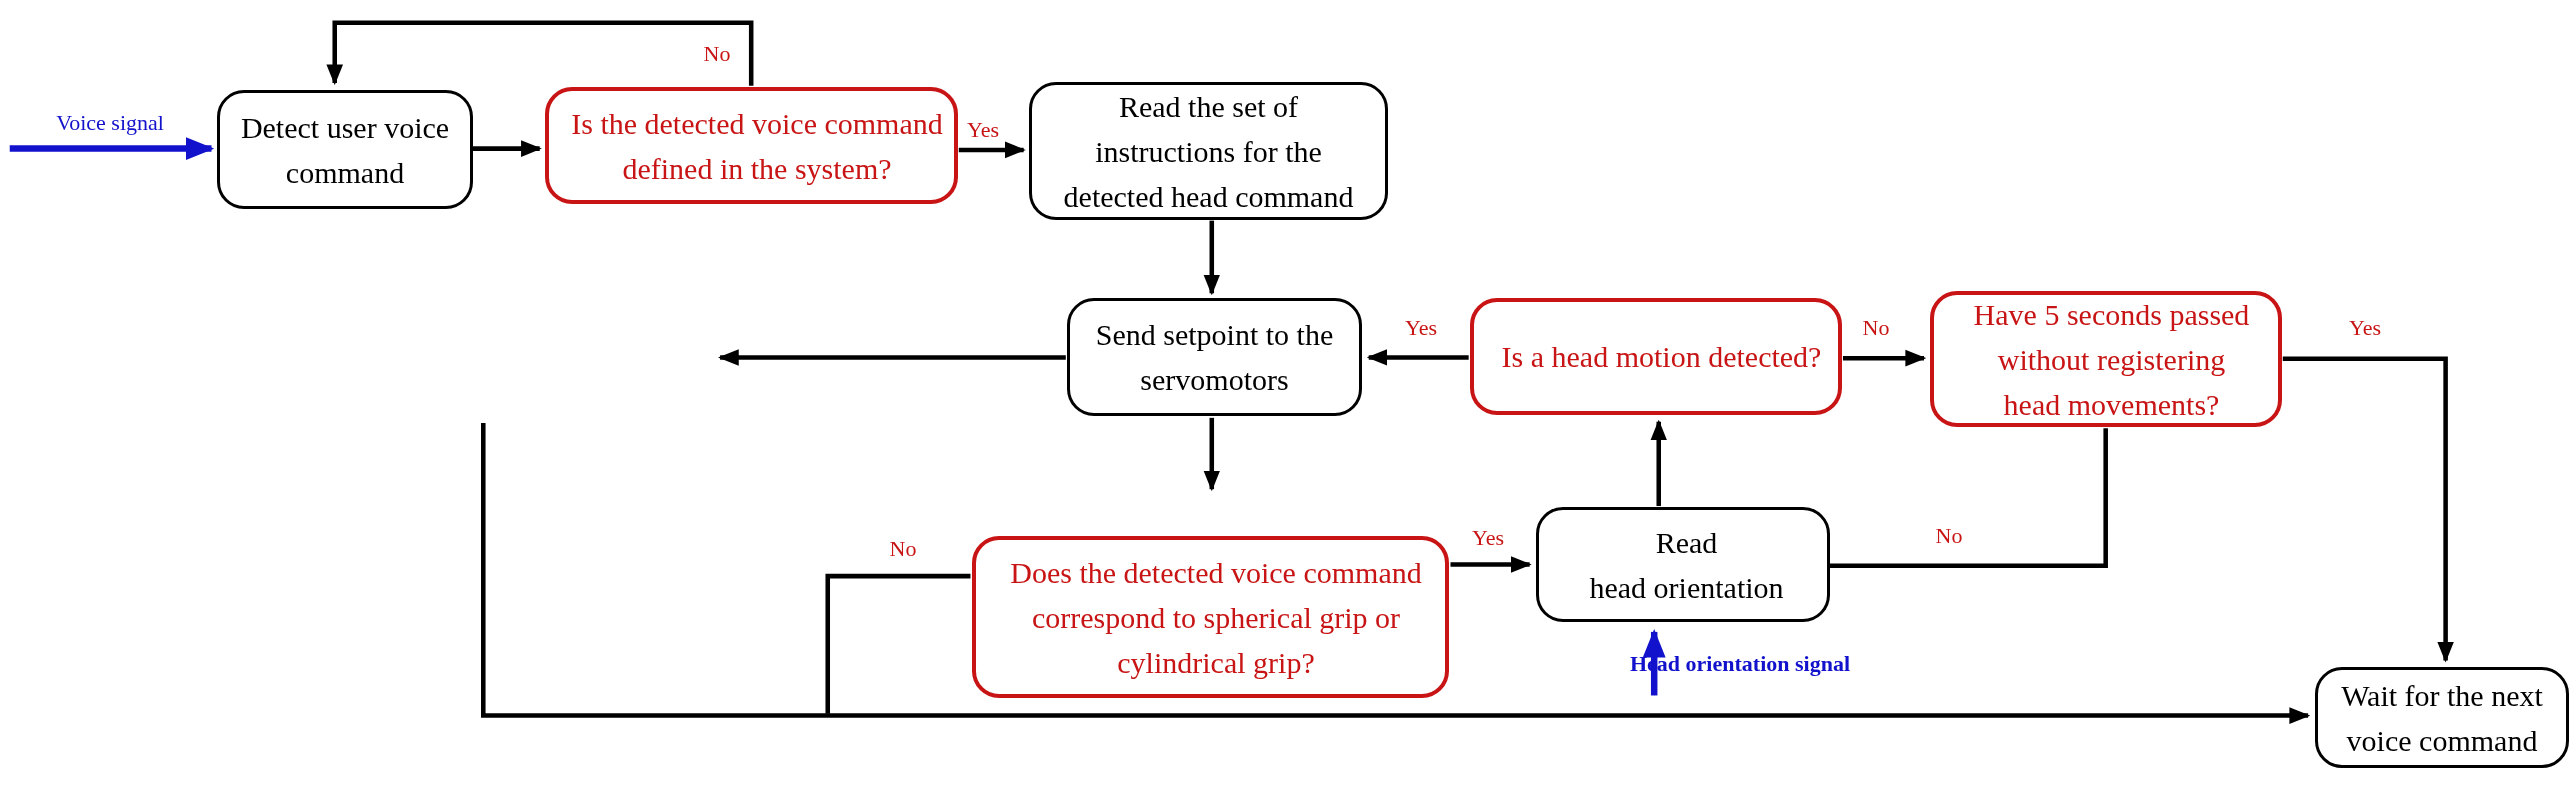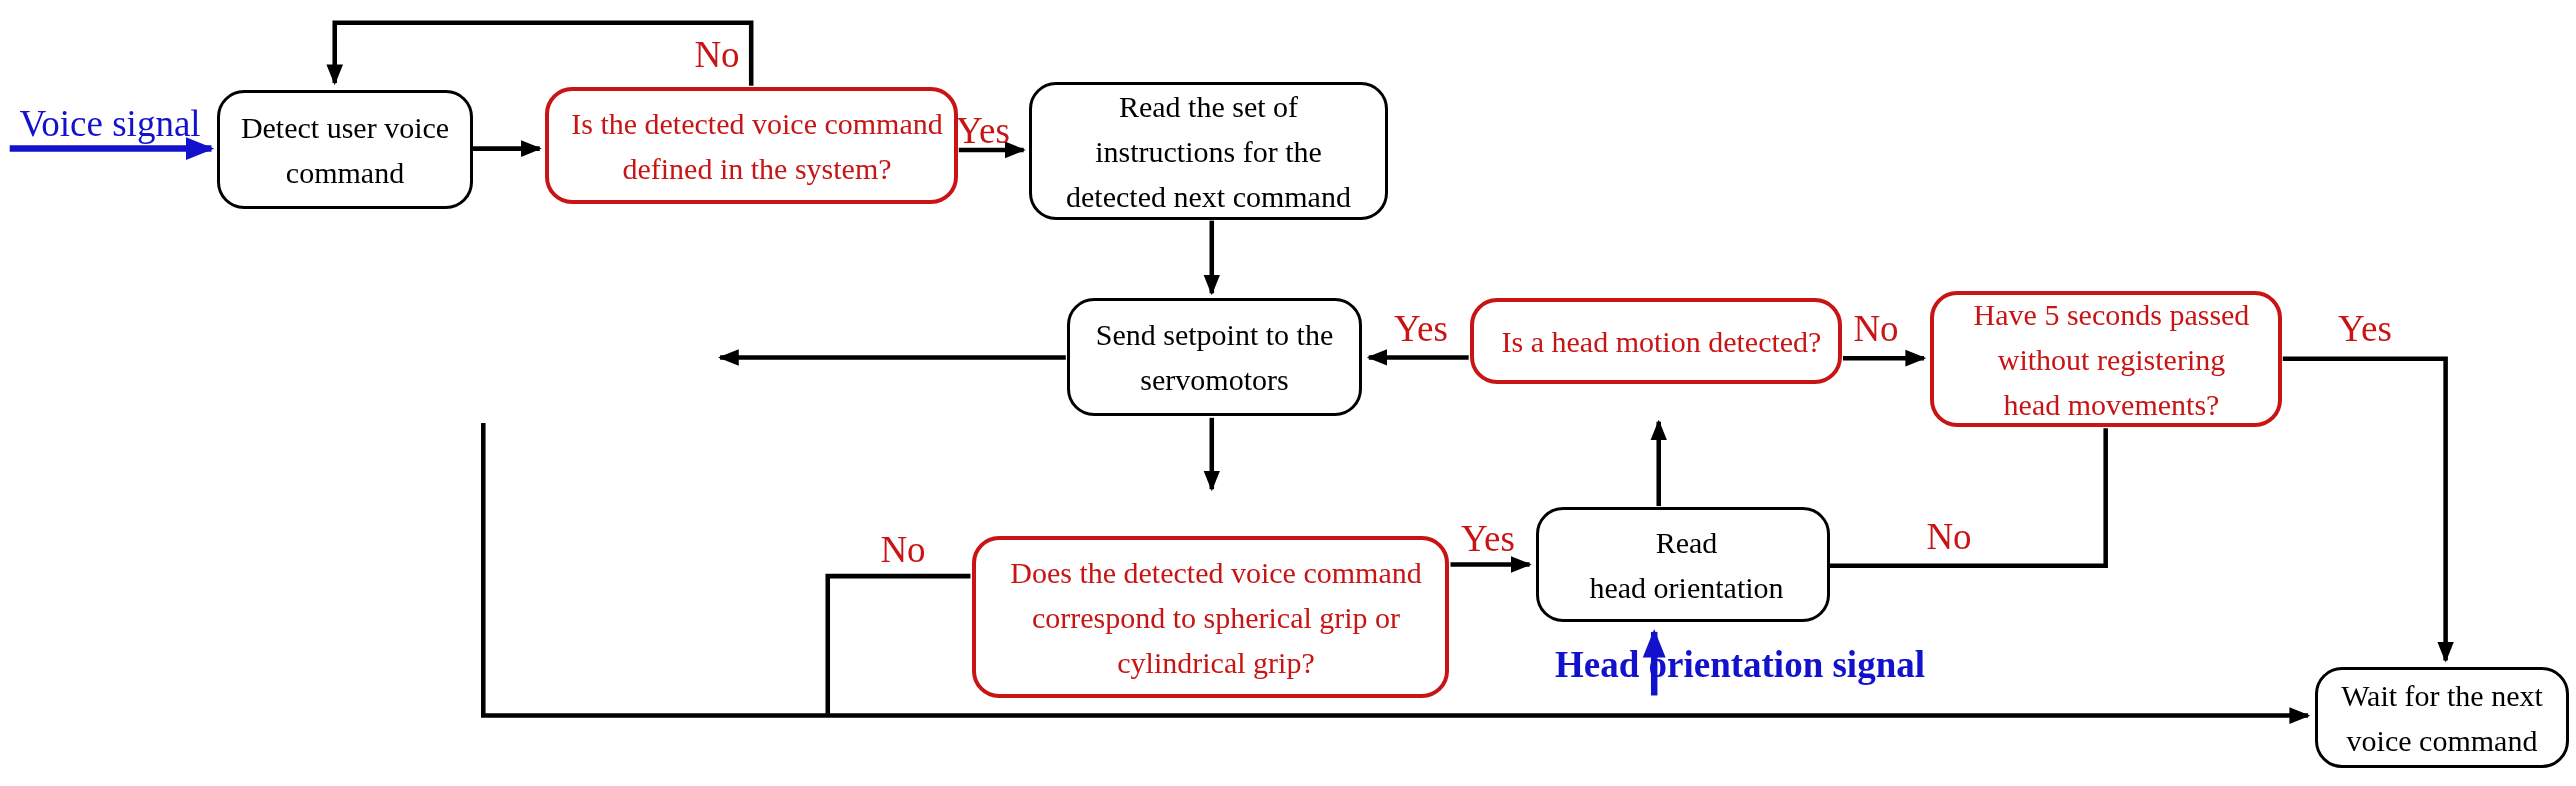--- a/index.html
+++ b/index.html
@@ -59,21 +59,21 @@
     border-width: 4.5px;
     padding-left: 20px;
   }
   .node.ellipse {
     border-radius: 50%;
   }
   .lbl {
     position: absolute;
     z-index: 3;
     transform: translate(-50%, -50%);
-    font-size: 37px;
+    font-size: 22px;
     white-space: nowrap;
   }
   .lbl.red  { color: var(--decision-stroke); }
   .lbl.blue { color: var(--signal); }
 </style>
 </head>
 <body>
 
 <div class="canvas">
 
@@ -112,29 +112,29 @@
   </div>
 
   <div class="node decision" style="left:545px; top:87px; width:413px; height:117px;">
     <span>Is the detected voice command
 defined in the system?</span>
   </div>
 
   <div class="node" style="left:1029px; top:82px; width:359px; height:138px;">
     <span>Read the set of
 instructions for the
-detected next command</span>
+detected head command</span>
   </div>
 
   <div class="node" style="left:1067px; top:298px; width:295px; height:118px;">
     <span>Send setpoint to the
 servomotors</span>
   </div>
 
-  <div class="node decision" style="left:1470px; top:298px; width:372px; height:86px;">
+  <div class="node decision" style="left:1470px; top:298px; width:372px; height:117px;">
     <span>Is a head motion detected?</span>
   </div>
 
   <div class="node decision" style="left:1930px; top:291px; width:352px; height:136px;">
     <span>Have 5 seconds passed
 without registering
 head movements?</span>
   </div>
 
   <div class="node decision" style="left:972px; top:496px; width:477px; height:162px;margin-top:40px;">

